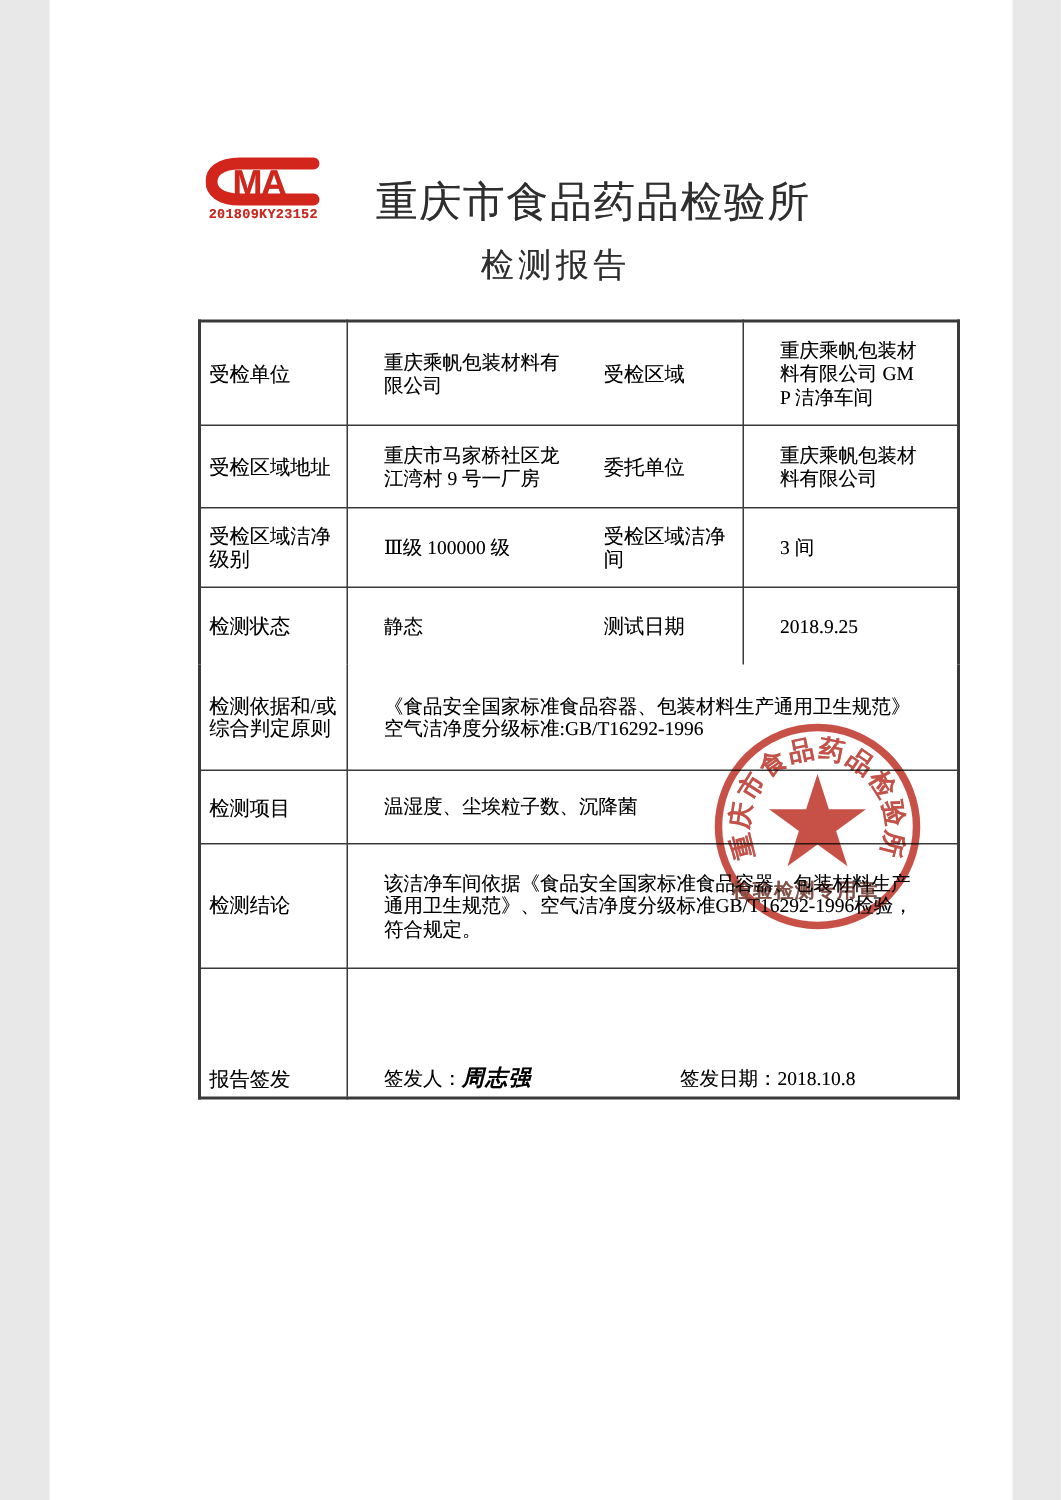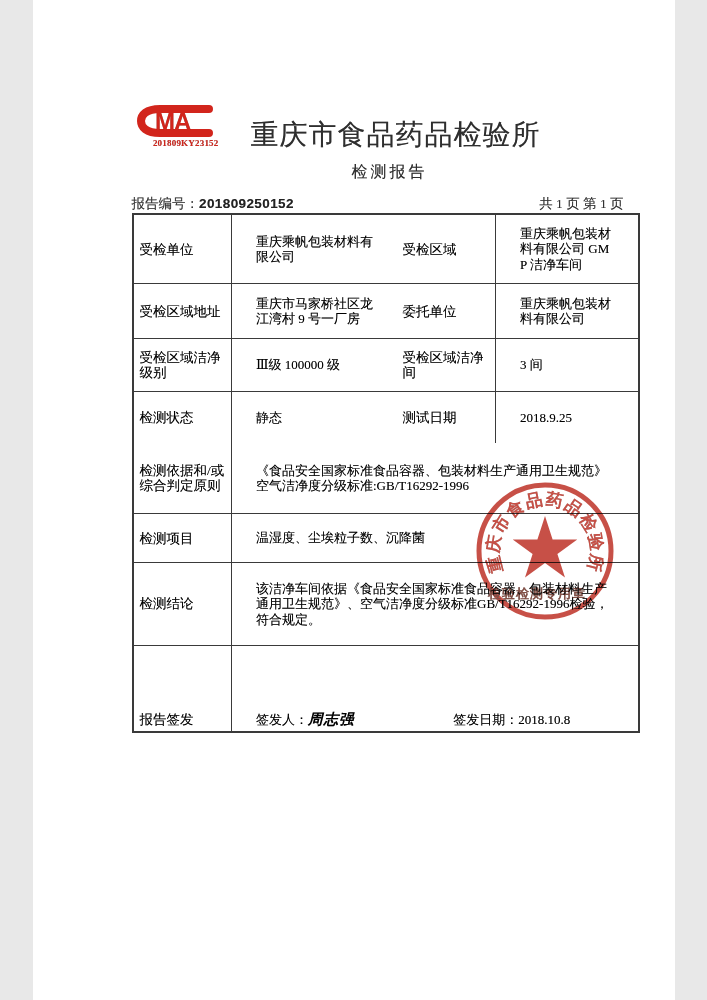--- a/index.html
+++ b/index.html
@@ -6,31 +6,31 @@
   .page{
     position:relative;width:642px;height:1000px;margin:0 auto;
     background:#ffffff;overflow:hidden;
     font-family:"Liberation Serif","DejaVu Serif",serif;
     color:#333;
     text-shadow:0 0 .4px rgba(40,40,40,.45);
   }
   
   .cma{position:absolute;left:104px;top:102px;width:78px;height:38px;}
   .cma-no{
-    position:absolute;left:100px;top:138px;width:86px;text-align:right;
-    font-family:Liberation Serif, serif;
+    position:absolute;left:100px;top:138px;width:86px;text-align:center;
+    font-family:Liberation Mono, monospace;
     font-size:9px;color:#d2251c;letter-spacing:.2px;font-weight:bold;
   }
   .org-title{
     position:absolute;left:363px;top:116px;transform:translateX(-50%);
     font-size:28px;letter-spacing:1px;white-space:nowrap;color:#2e2e2e;
   }
   .doc-title{
-    position:absolute;left:357px;top:162px;transform:translateX(-50%);
-    font-size:16px;letter-spacing:3px;white-space:nowrap;color:#2e2e2e;
+    position:absolute;left:338px;top:162px;transform:translateX(-50%);
+    font-size:22px;letter-spacing:3px;white-space:nowrap;color:#2e2e2e;
   }
   .meta-line{
     position:absolute;left:99px;top:193px;width:506px;height:20px;
     display:flex;justify-content:space-between;align-items:flex-end;
     font-size:13.5px;
   }
   .meta-left{white-space:nowrap;}
   .report-no{
     font-family:"Liberation Sans",sans-serif;font-weight:bold;
     letter-spacing:.4px;color:#222;
@@ -66,26 +66,20 @@
 
   <svg class="cma" viewBox="0 0 78 38" aria-hidden="true">
     <path d="M 72 7 L 23 7 C 9 7 4 13 4 19 C 4 25 9 31 23 31 L 72 31" fill="none" stroke="#d2251c" stroke-width="8" stroke-linecap="round"></path>
     <text x="18" y="28" font-family="Liberation Sans, sans-serif" font-size="24" font-weight="800" letter-spacing="-1" fill="#d2251c">MA</text>
   </svg>
   <div class="cma-no">201809KY23152</div>
 
   <div class="org-title">重庆市食品药品检验所</div>
   <div class="doc-title">检测报告</div>
 
-  <div class="meta-line">
-    <div class="meta-left">
-      <span>报告编号：</span><span class="report-no">201809250152</span>
-    </div>
-    <div class="meta-right">共 1 页 第 1 页</div>
-  </div>
 
   <table class="report">
     <colgroup>
         <col style="width:99px">
         <col style="width:170px">
         <col style="width:94px">
         <col style="width:143px">
       </colgroup>
 
     <tbody>

